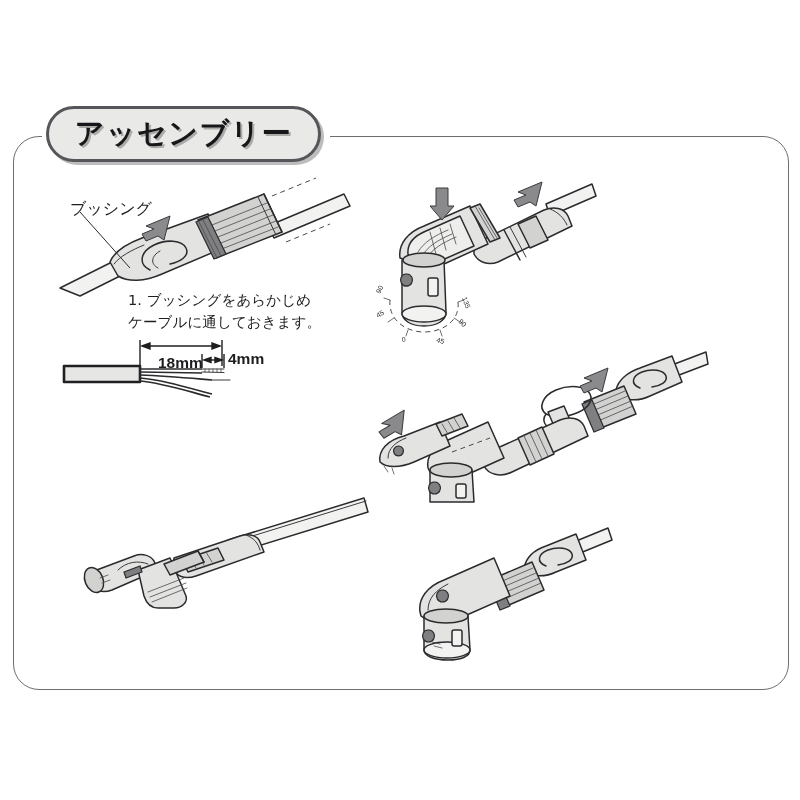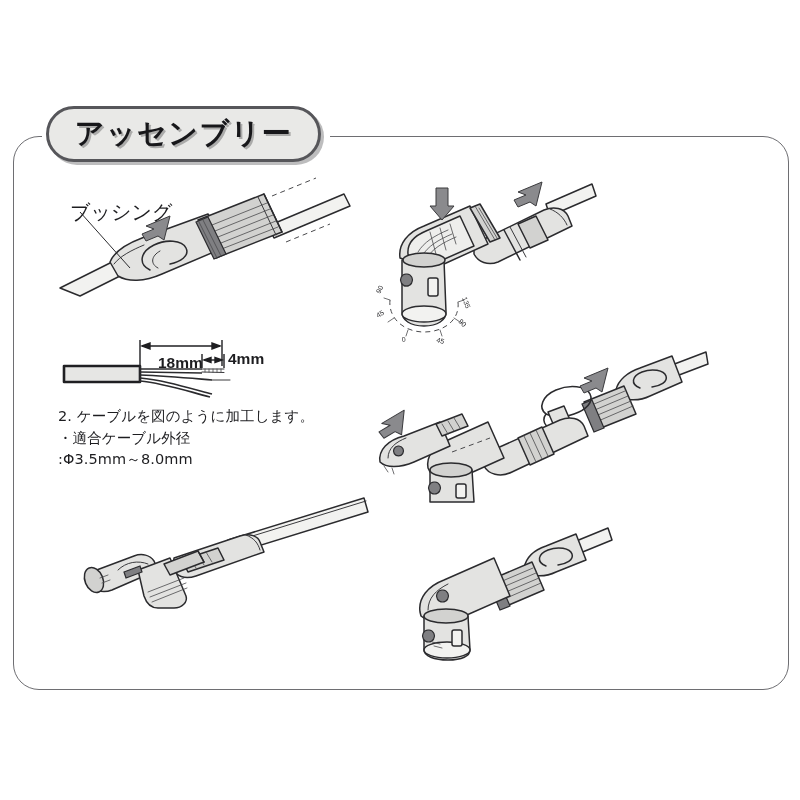--- a/index.html
+++ b/index.html
@@ -60,21 +60,21 @@
     font-family:"DejaVu Sans","Liberation Sans",sans-serif;
     font-size:14.5px;
     line-height:21.5px;
     color:#1d1d20;
     white-space:pre-line;
     letter-spacing:.1px;
   }
   .callout{
     position:absolute;
     font-family:"DejaVu Sans","Liberation Sans",sans-serif;
-    font-size:20px;
+    font-size:16px;
     color:#1d1d20;
     white-space:nowrap;
   }
   .dim-text{
     position:absolute;
     font-family:"Liberation Sans","DejaVu Sans",sans-serif;
     font-size:15.5px;
     font-weight:600;
     color:#1d1d20;
     white-space:nowrap;
@@ -141,20 +141,22 @@
 
       <path class="dash" d="M214,6 L258,-12"></path>
       <path class="dash" d="M228,52 L272,34"></path>
 
       <path class="arrow" d="M128,22 L104,32 L112,35 L100,40 L104,47 L116,42 L122,46 Z" transform="translate(-16,4)"></path>
 
       <path class="leader" d="M22,22 L72,78"></path>
     </svg>
   </div>
   <div class="callout" style="left:70px;top:199px;">ブッシング</div>
+  <div class="step-text" style="left:128px;top:290px;">1. ブッシングをあらかじめ
+    ケーブルに通しておきます。</div>
 
   <div class="illus" style="left:62px;top:336px;">
     <svg width="240" height="62" viewBox="0 0 240 62">
 
       <path class="tick" d="M78,4 L78,30"></path>
       <path class="tick" d="M160,4 L160,30"></path>
       <path class="tick" d="M80,10 L158,10"></path>
       <path class="tick" d="M80,10 L88,7 L88,13 Z" style="fill:#1f1f22;"></path>
       <path class="tick" d="M158,10 L150,7 L150,13 Z" style="fill:#1f1f22;"></path>
 
@@ -180,23 +182,20 @@
 
       <path class="cond" d="M78,42 C100,44 120,50 150,58"></path>
       <path class="cond" d="M78,45 C100,47 118,53 148,61"></path>
 
       <path class="cond" d="M78,39 C105,40 126,42 150,44"></path>
       <path class="ln-t" d="M150,44 L168,44"></path>
     </svg>
   </div>
   <div class="dim-text" style="left:158px;top:334px;margin-top:20px;">18mm</div>
   <div class="dim-text" style="left:228px;top:350px;text-align:center;">4mm</div>
-  <div class="step-text" style="left:58px;top:406px;">2. ケーブルを図のように加工します。
-  ・適合ケーブル外径
-            :Φ3.5mm～8.0mm</div>
 
   <div class="illus" style="left:78px;top:498px;">
     <svg width="290" height="112" viewBox="0 0 290 112">
 
       <path class="bodyfill3" d="M150,42 L286,0 L290,14 L154,56 Z"></path>
       <path class="ln-t" d="M155,44 L288,3"></path>
 
       <path class="bodyfill" d="M96,60 L162,38 C172,35 180,38 182,44 L186,54 L118,78 C106,82 98,78 95,70 Z"></path>
       <path class="ln-t" d="M168,37 C176,40 180,45 182,52"></path>
 

